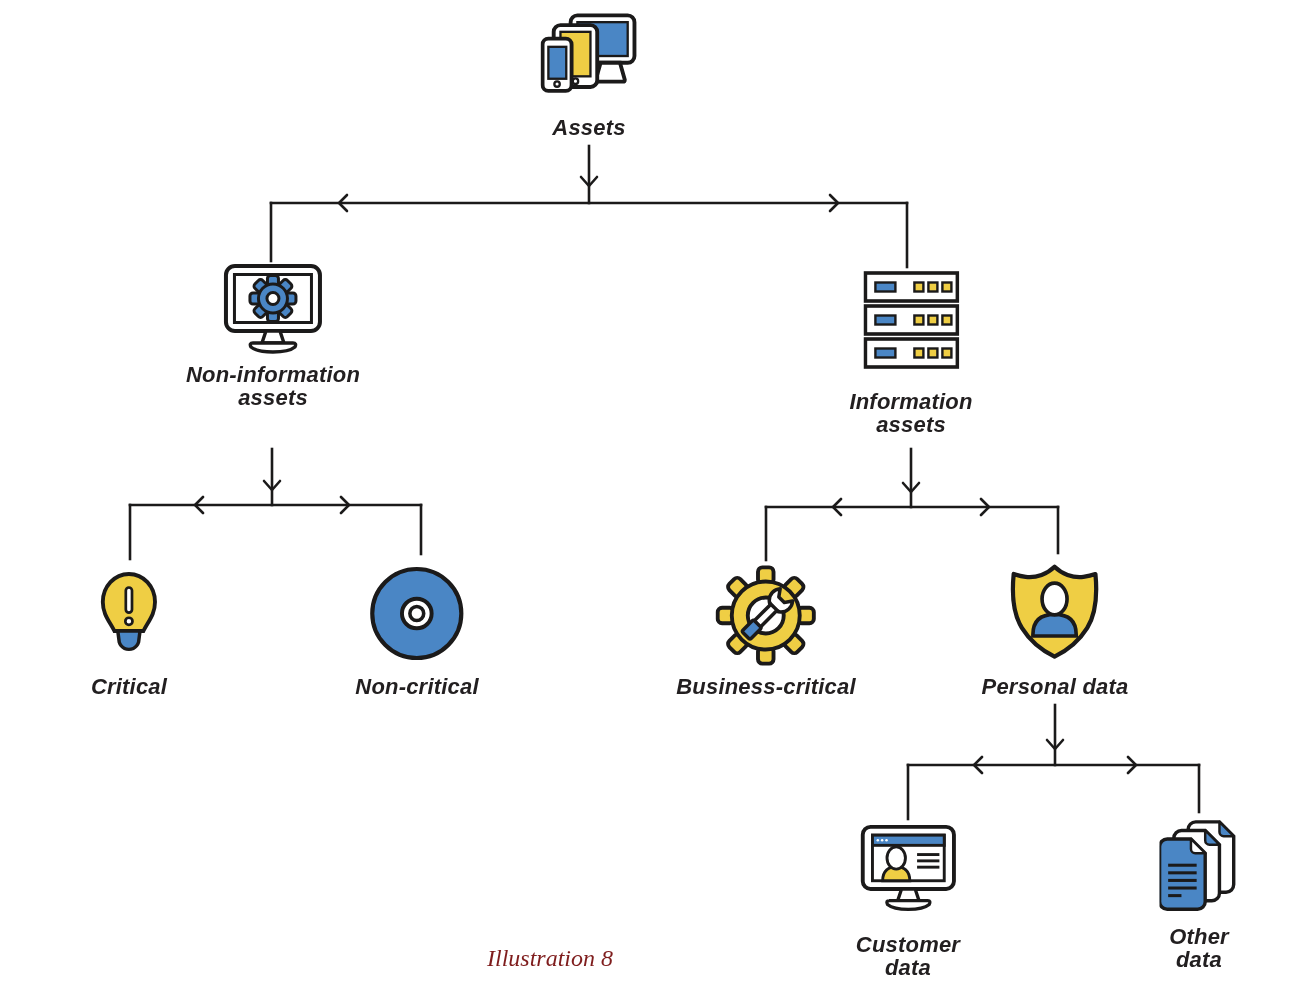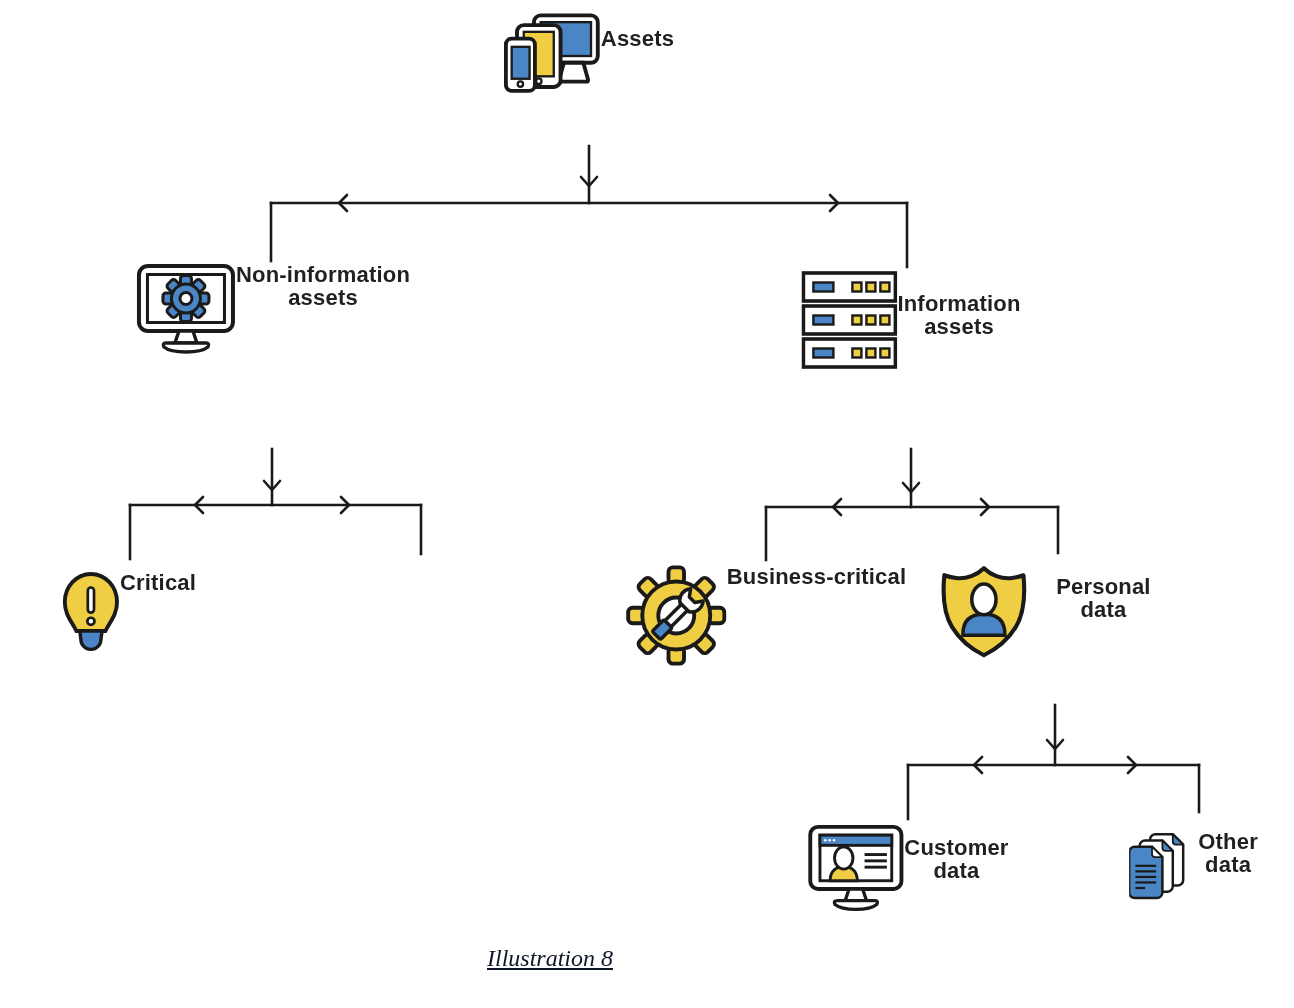--- a/index.html
+++ b/index.html
@@ -1,22 +1,22 @@
 <!DOCTYPE html>
 <html><head>
 <meta charset="utf-8">
 <style>
   html,body{margin:0;padding:0;background:#ffffff;}
   #canvas{position:relative;width:1294px;height:1008px;background:#ffffff;overflow:hidden;
           font-family:"Liberation Sans",sans-serif;}
   #connectors{position:absolute;left:0;top:0;width:1294px;height:1008px;}
-  .node{position:absolute;display:flex;transform:translateX(-50%);}
+  .node{position:absolute;display:flex;flex-direction:column;align-items:center;transform:translateX(-50%);font-style:italic;}
   .label{font-weight:700;font-size:22px;line-height:23px;color:#221f20;text-align:center;white-space:pre-line;letter-spacing:0.2px;}
   .caption{position:absolute;left:550px;top:945px;transform:translateX(-50%);
-           font-family:"Liberation Serif",serif;font-style:italic;font-size:24px;color:#0f172a;text-decoration:underline;}
+           font-family:"Liberation Serif",serif;font-style:italic;font-size:24px;color:#7f1d1d;}
   svg{display:block;}
 </style>
 </head>
 <body>
 
 <div id="canvas">
 
   <svg id="connectors" viewBox="0 0 1294 1008">
     <g fill="none" stroke="#1b1a1a" stroke-width="2.6" stroke-linecap="square">
 
@@ -122,23 +122,31 @@
 assets</div>
   </div>
 
   <div class="node" style="left:129px;top:571px">
     <svg width="58" height="91" viewBox="0 0 60 94">
       <path d="M30 3 C15 3 3 16 3 32 C3 45 10 52 15 62 L45 62 C50 52 57 45 57 32 C57 16 45 3 30 3 Z" fill="#EFCE44" stroke="#1b1a1a" stroke-width="4"></path>
       <path d="M18.5 62 L41.5 62 L40 73.5 C40 73.5 38 81 30 81 C22 81 20 73.5 20 73.5 Z" fill="#4A86C5" stroke="#1b1a1a" stroke-width="3.6"></path>
       <rect x="26.8" y="17" width="6.4" height="26" rx="3.2" fill="#fff" stroke="#1b1a1a" stroke-width="2.8"></rect>
       <circle cx="30" cy="52" r="3.7" fill="#fff" stroke="#1b1a1a" stroke-width="2.8"></circle>
     </svg>
-    <div class="label" style="">Critical</div>
-  </div>
-
+    <div class="label" style="margin-top:13px">Critical</div>
+  </div>
+
+  <div class="node" style="left:417px;top:566px">
+    <svg width="95" height="95" viewBox="0 0 96 96">
+      <circle cx="48" cy="48" r="45" fill="#4A86C5" stroke="#1b1a1a" stroke-width="4.2"></circle>
+      <circle cx="48" cy="48" r="15" fill="#fff" stroke="#1b1a1a" stroke-width="4"></circle>
+      <circle cx="48" cy="48" r="7" fill="#fff" stroke="#1b1a1a" stroke-width="3.6"></circle>
+    </svg>
+    <div class="label" style="margin-top:14px">Non-critical</div>
+  </div>
 
   <div class="node" style="left:766px;top:565px">
     <svg width="101" height="101" viewBox="0 0 104 104">
       <g transform="translate(52,52)">
         <g fill="#EFCE44" stroke="#1b1a1a" stroke-width="4">
           <rect x="-8" y="-49.5" width="16" height="17" rx="4.5"></rect>
           <rect x="-8" y="-49.5" width="16" height="17" rx="4.5" transform="rotate(45)"></rect>
           <rect x="-8" y="-49.5" width="16" height="17" rx="4.5" transform="rotate(90)"></rect>
           <rect x="-8" y="-49.5" width="16" height="17" rx="4.5" transform="rotate(135)"></rect>
           <rect x="-8" y="-49.5" width="16" height="17" rx="4.5" transform="rotate(180)"></rect>
@@ -148,21 +156,21 @@
         </g>
         <circle r="35" fill="#EFCE44" stroke="#1b1a1a" stroke-width="4"></circle>
         <circle r="18.5" fill="#fff" stroke="#1b1a1a" stroke-width="4"></circle>
         <g transform="rotate(45)">
           <path d="M-9 -30 L-4 -23 L4 -23 L9 -30 A12 12 0 1 1 -9 -30 Z" fill="#fff" stroke="#1b1a1a" stroke-width="3.6" stroke-linejoin="round"></path>
           <rect x="-4.5" y="-12" width="9" height="26" fill="#fff" stroke="#1b1a1a" stroke-width="3.6"></rect>
           <rect x="-6" y="12" width="12" height="17" rx="2" fill="#4A86C5" stroke="#1b1a1a" stroke-width="3.6"></rect>
         </g>
       </g>
     </svg>
-    <div class="label" style="">Business-critical</div>
+    <div class="label" style="margin-top:9px">Business-critical</div>
   </div>
 
   <div class="node" style="left:908px;top:824px">
     <svg width="97" height="97" viewBox="0 0 100 100">
       <rect x="3" y="3" width="94" height="64" rx="8" fill="#fff" stroke="#1b1a1a" stroke-width="4"></rect>
       <rect x="13" y="11.5" width="74" height="47" fill="#fff" stroke="#1b1a1a" stroke-width="3"></rect>
       <rect x="13" y="11.5" width="74" height="10.5" fill="#4A86C5" stroke="#1b1a1a" stroke-width="3"></rect>
       <circle cx="18.5" cy="16.7" r="1.3" fill="#fff"></circle>
       <circle cx="23" cy="16.7" r="1.3" fill="#fff"></circle>
       <circle cx="27.5" cy="16.7" r="1.3" fill="#fff"></circle>

